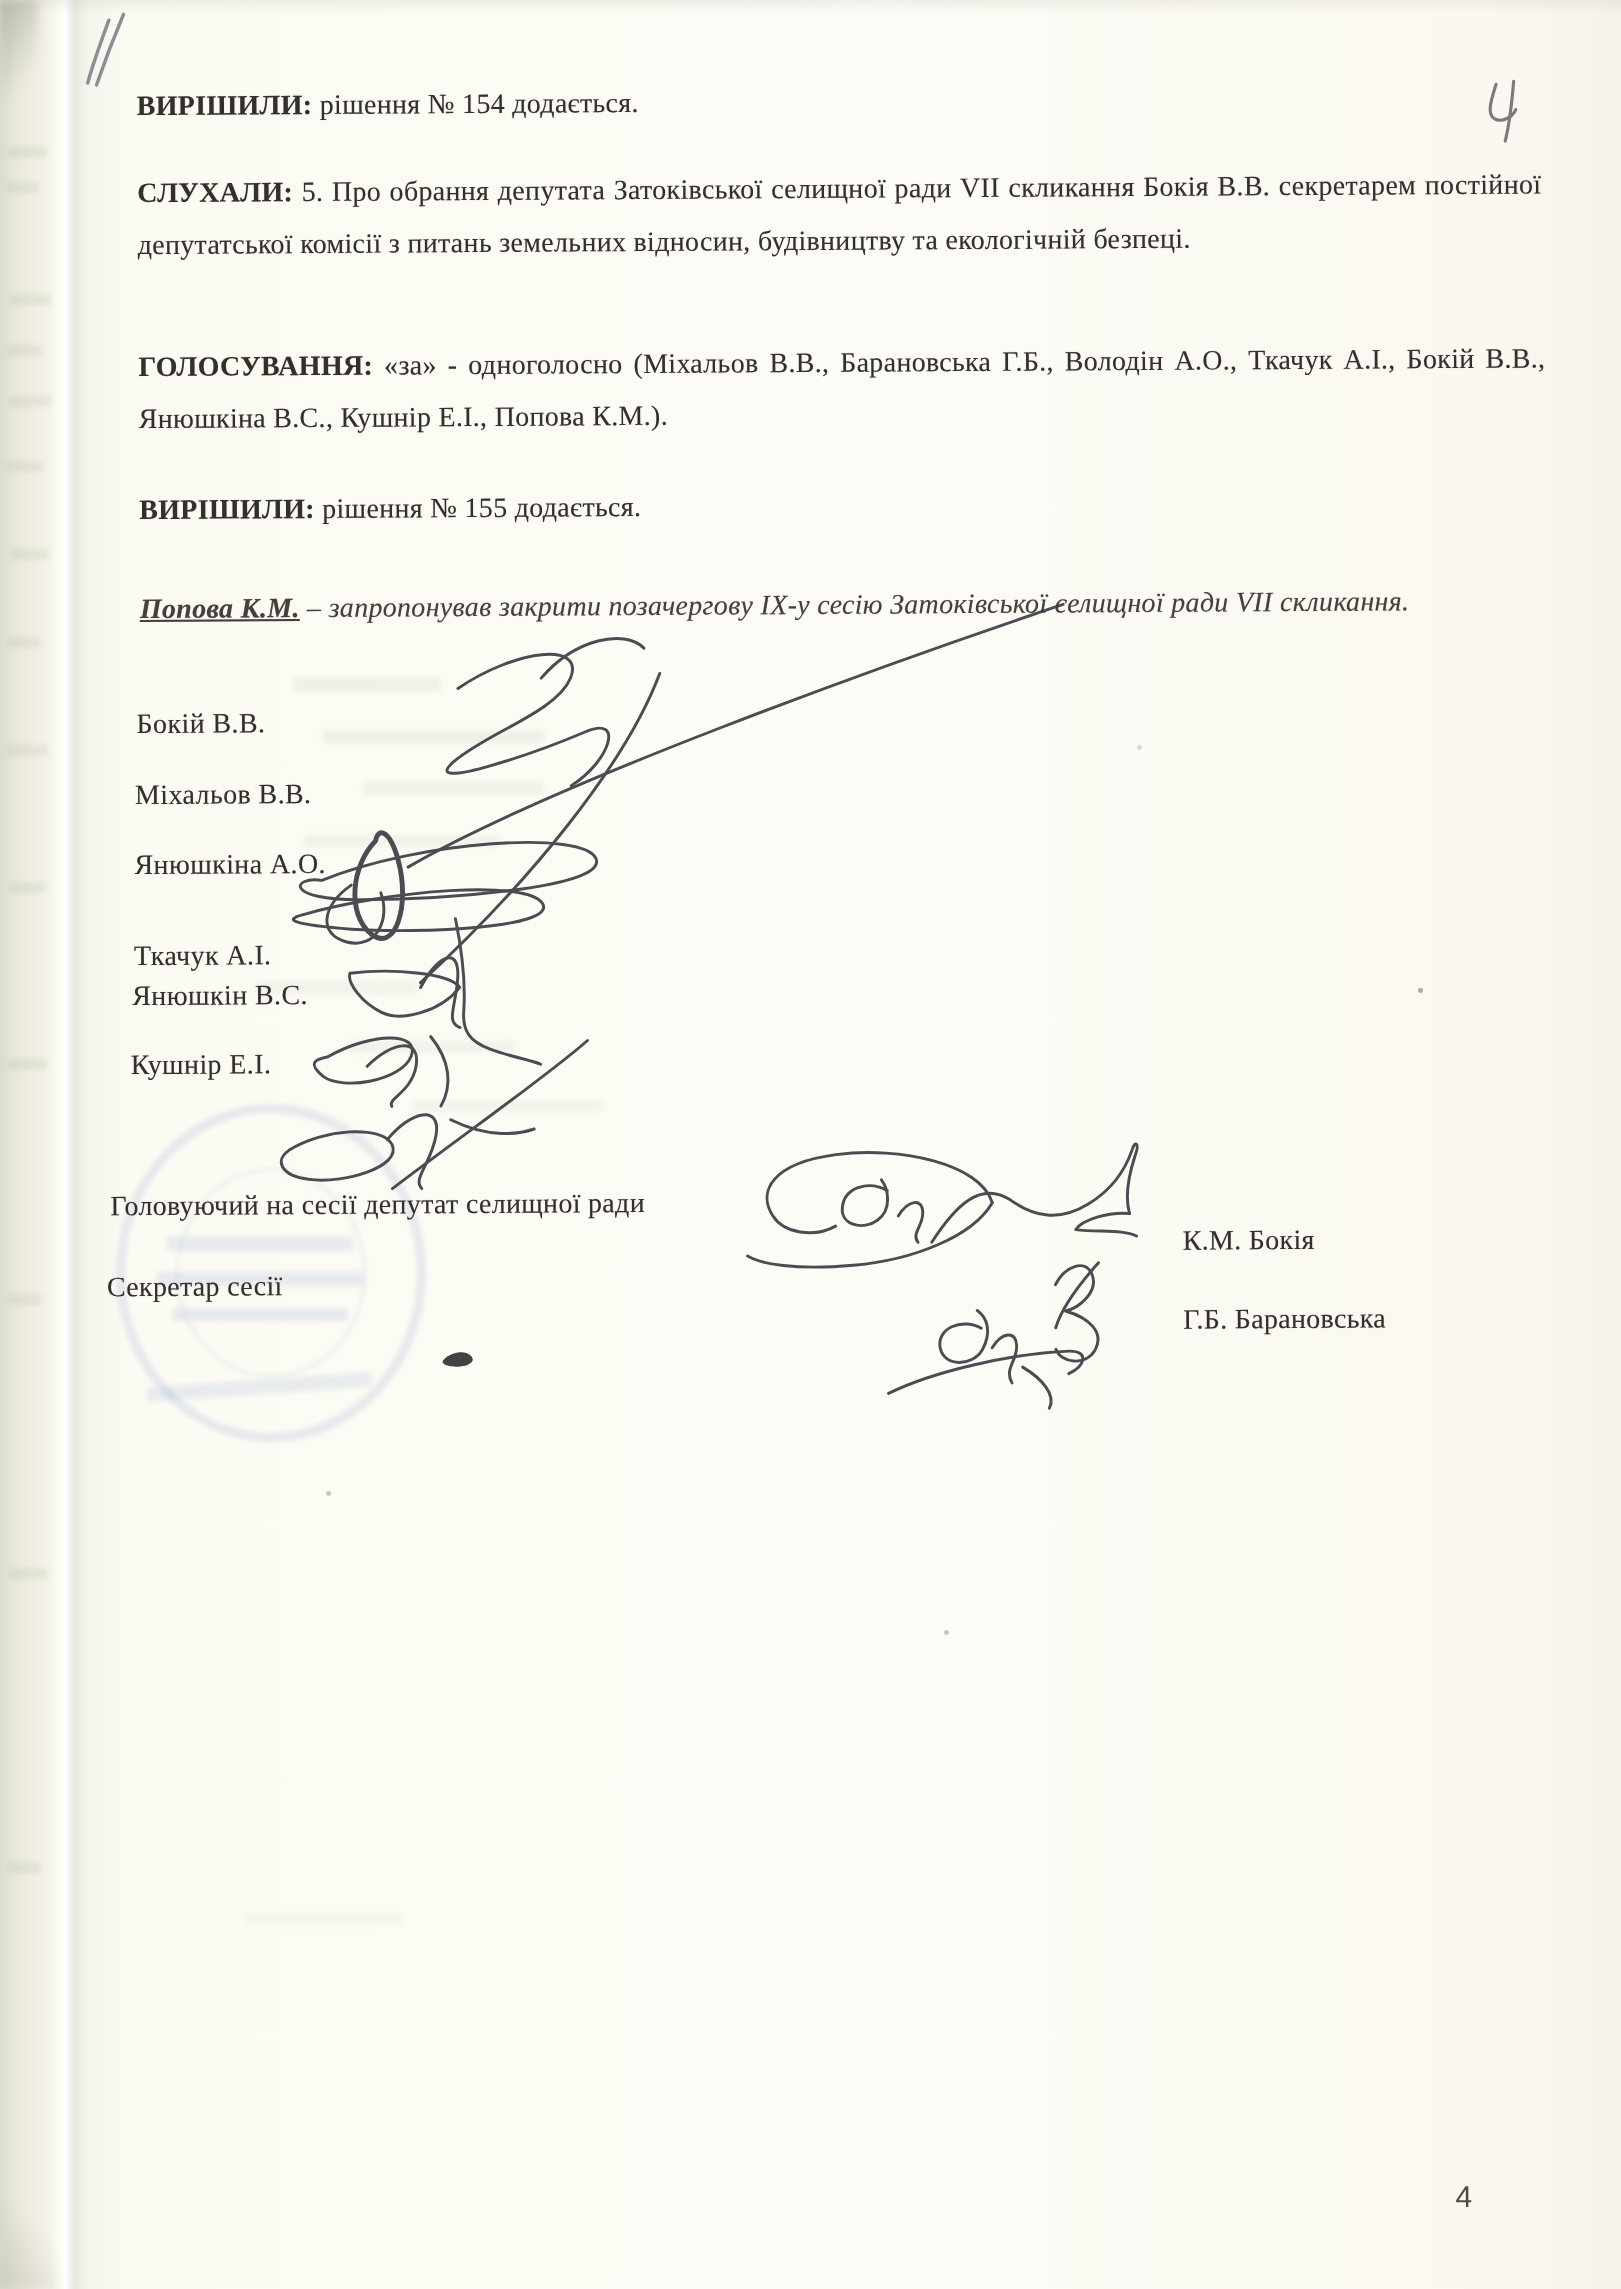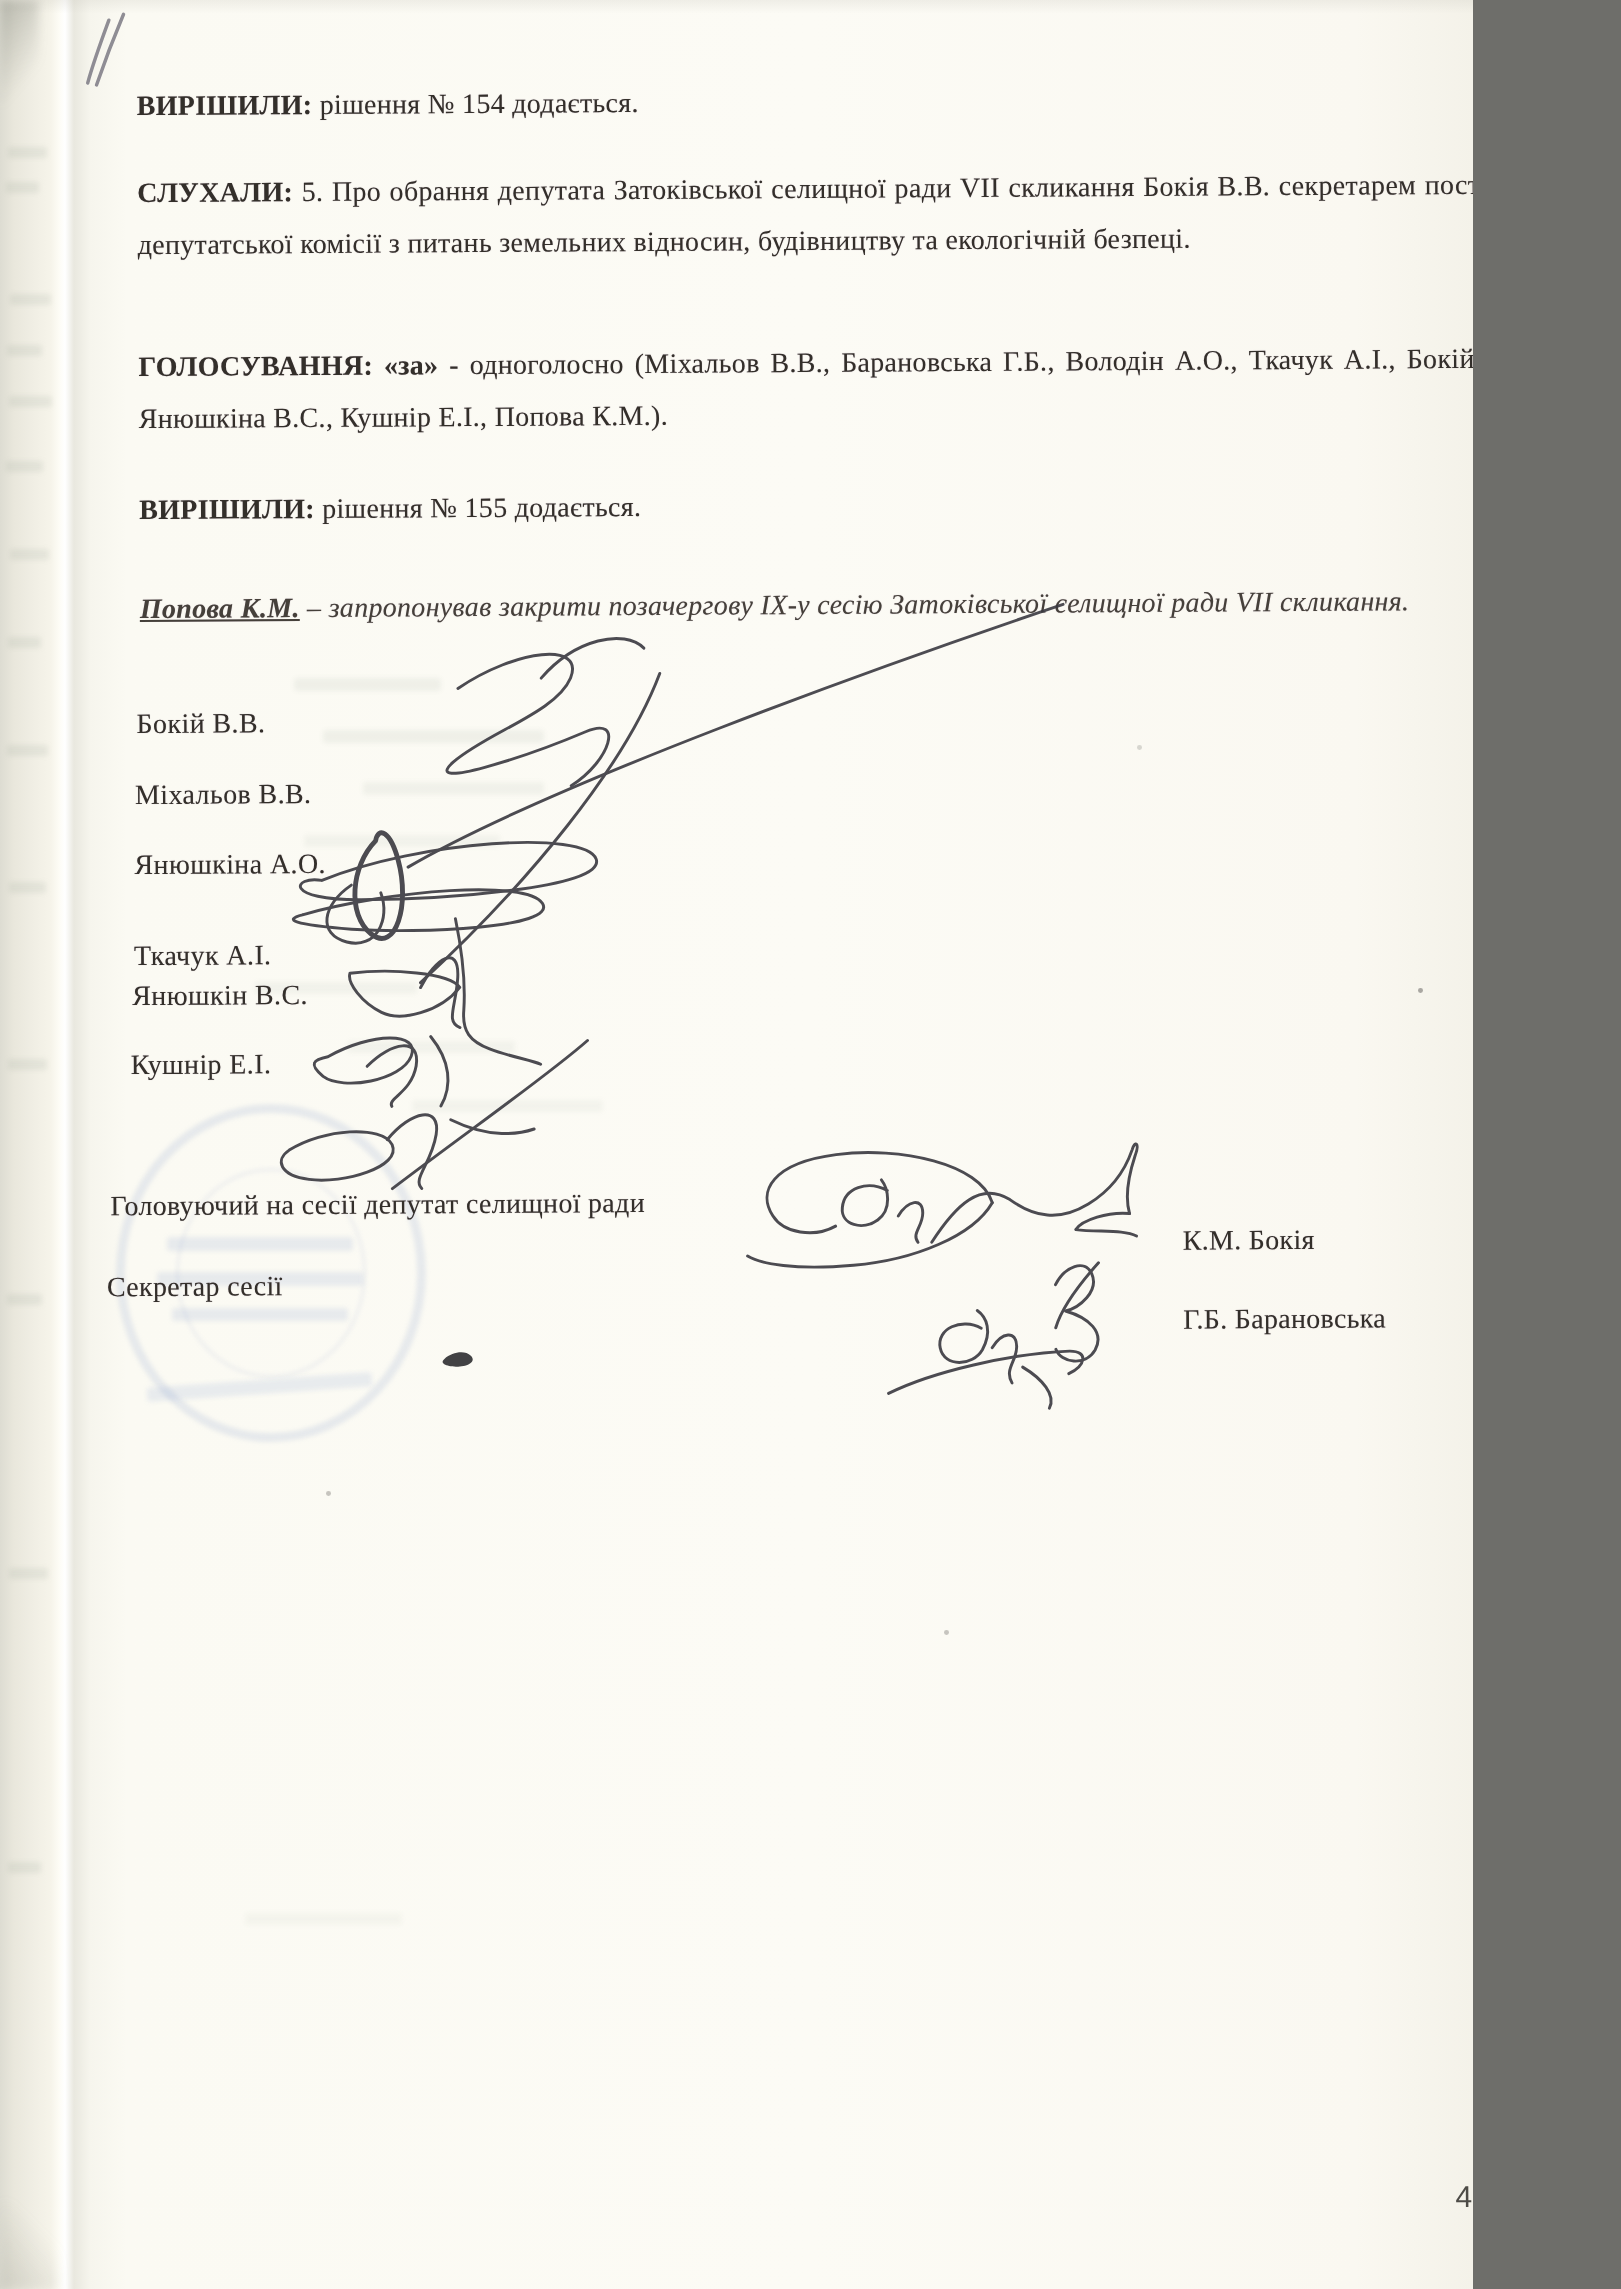--- a/index.html
+++ b/index.html
@@ -1,32 +1,32 @@
 <!DOCTYPE html>
 <html><head>
 <meta charset="utf-8">
 <style>
   html,body{margin:0;padding:0;background:#6e6e6a;}
   .page{
-    position:relative;width:1473px;height:2290px;overflow:hidden;
+    position:relative;width:1621px;height:2290px;overflow:hidden;
     font-family:"Liberation Serif",serif;
     background:
       linear-gradient(180deg, rgba(200,198,188,.25) 0, rgba(255,255,255,0) 13.7px),
       linear-gradient(90deg,
         #dddcd2 0px,#e9e7dc 13.7px,#f0eee4 33px,#f6f4ea 51px,
         #fdfcf5 59px,#ffffff 65px,#e9e8df 74px,#f6f5ed 90px,
         #fbfaf3 127px,#fcfbf5 55%,#faf8f1 92%,#f4f2e9 100%);
   }
   .txt{
     position:absolute;margin:0;color:#332f2a;font-size:28px;line-height:52px;
     letter-spacing:0.3px;text-shadow:0 0 1px rgba(105,72,110,.38);
   }
   .just{text-align:justify;}
   .lbl{font-weight:bold;}
-  .boldv{font-weight:bold;margin-top:34px;}
+  .boldv{font-weight:normal;margin-top:34px;}
   .it{font-style:italic;color:#45403a;}
   .uname{font-style:italic;font-weight:bold;text-decoration:underline;color:#45403a;margin-top:13px;}
   .name{letter-spacing:0.4px;}
   .pgnum{position:absolute;font-family:"Liberation Sans",sans-serif;color:#4d4b46;font-size:30px;}
   .content{position:absolute;inset:0;transform:rotate(-0.35deg);transform-origin:804px 1127px;}
   svg.ink{position:absolute;left:0;top:0;pointer-events:none;}
   .bl{position:absolute;background:rgba(128,150,128,.13);filter:blur(2.5px);border-radius:2.9px;}
   .blb{position:absolute;background:rgba(115,142,198,.14);filter:blur(2.5px);border-radius:2.9px;}
   .stamp{
     position:absolute;left:116px;top:1104px;width:292px;height:320px;border-radius:50%;

